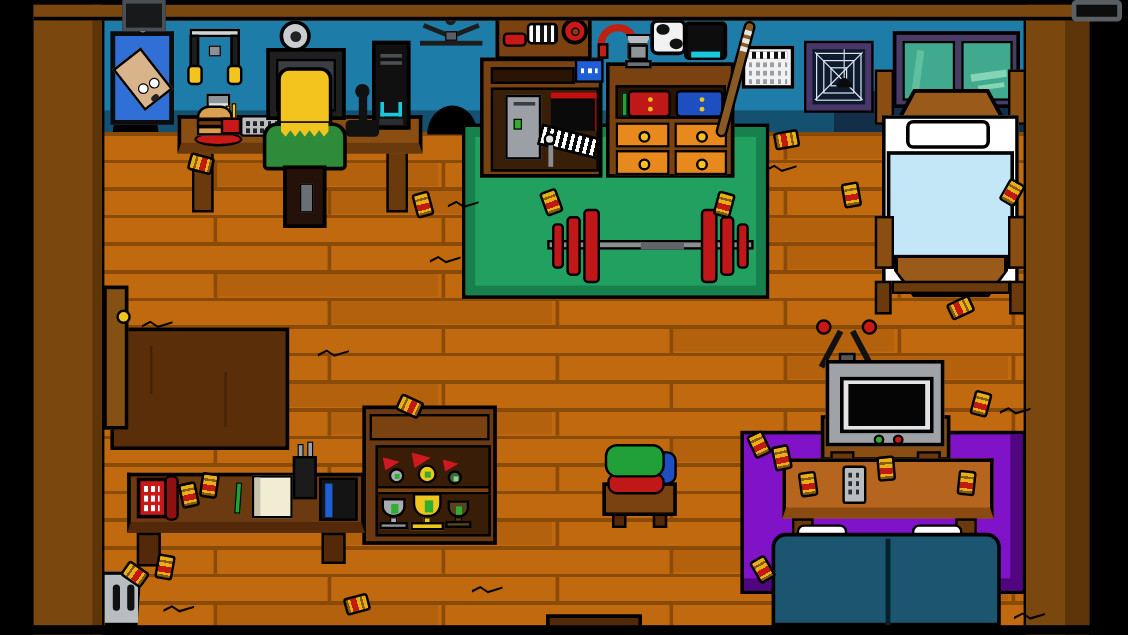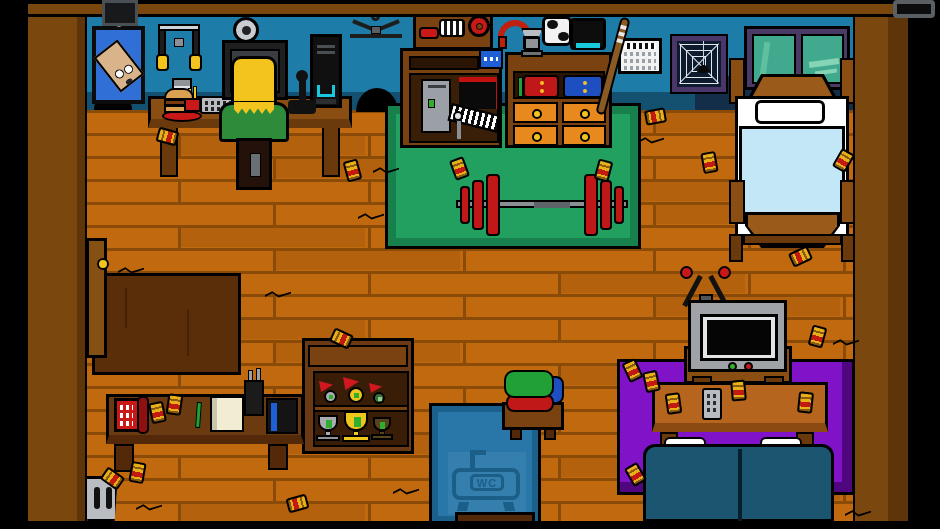--- a/index.html
+++ b/index.html
@@ -174,29 +174,20 @@
     </div>
   </div>
 
   <div class="o" style="left:388px;top:106px;width:250px;height:140px;background:#21A060;border:8px solid #17804C;box-shadow:0 0 0 3px #000;"></div>
   <div class="o" style="left:95px;top:276px;width:143px;height:96px;background:#5A2E08;box-shadow:0 0 0 3px #000;">
     <div class="o" style="left:30px;top:12px;width:2px;height:40px;background:rgba(0,0,0,.25);"></div>
     <div class="o" style="left:92px;top:34px;width:2px;height:46px;background:rgba(0,0,0,.25);"></div>
   </div>
   <div class="o" style="left:620px;top:362px;width:232px;height:130px;background:#8012C8;border-right:10px solid #50067F;border-bottom:10px solid #50067F;box-shadow:0 0 0 3px #000;"></div>
 
-  <div class="o" style="left:432px;top:406px;width:106px;height:116px;background:#2877A8;border:6px solid #1C608C;box-shadow:0 0 0 3px #000;">
-    <div class="o" style="left:10px;top:40px;width:78px;height:62px;background:rgba(255,255,255,.06);"></div>
-    <div class="o" style="left:32px;top:38px;width:16px;height:5px;background:#1B5E87;"></div>
-    <div class="o" style="left:32px;top:38px;width:5px;height:20px;background:#1B5E87;"></div>
-    <div class="o" style="left:14px;top:56px;width:68px;height:32px;border:4px solid #1B5E87;border-radius:8px;"></div>
-    <div class="o wctxt" style="left:32px;top:62px;width:34px;height:17px;border:3px solid #1B5E87;border-radius:5px;">WC</div>
-    <div class="o" style="left:20px;top:90px;width:10px;height:9px;background:#1B5E87;transform:skewX(-14deg);"></div>
-    <div class="o" style="left:66px;top:90px;width:10px;height:9px;background:#1B5E87;transform:skewX(14deg);"></div>
-  </div>
   <div class="o" style="left:455px;top:512px;width:80px;height:14px;background:#53290A;border:3px solid #000;"></div>
 
   <div class="o" style="left:86px;top:238px;width:21px;height:120px;background:#845014;border:3px solid #000;">
     <div class="o" style="left:8px;top:17px;width:12px;height:12px;background:#F2C41D;border:2px solid #000;border-radius:50%;"></div>
   </div>
 
   <div class="o" style="left:160px;top:124px;width:18px;height:53px;background:#6B3A0C;border:2px solid #000;"></div>
   <div class="o" style="left:322px;top:124px;width:18px;height:53px;background:#6B3A0C;border:2px solid #000;"></div>
   <div class="o" style="left:148px;top:96px;width:204px;height:32px;background:#8A4E12;border:3px solid #000;border-bottom:9px solid #6B3A0C;"></div>
 

